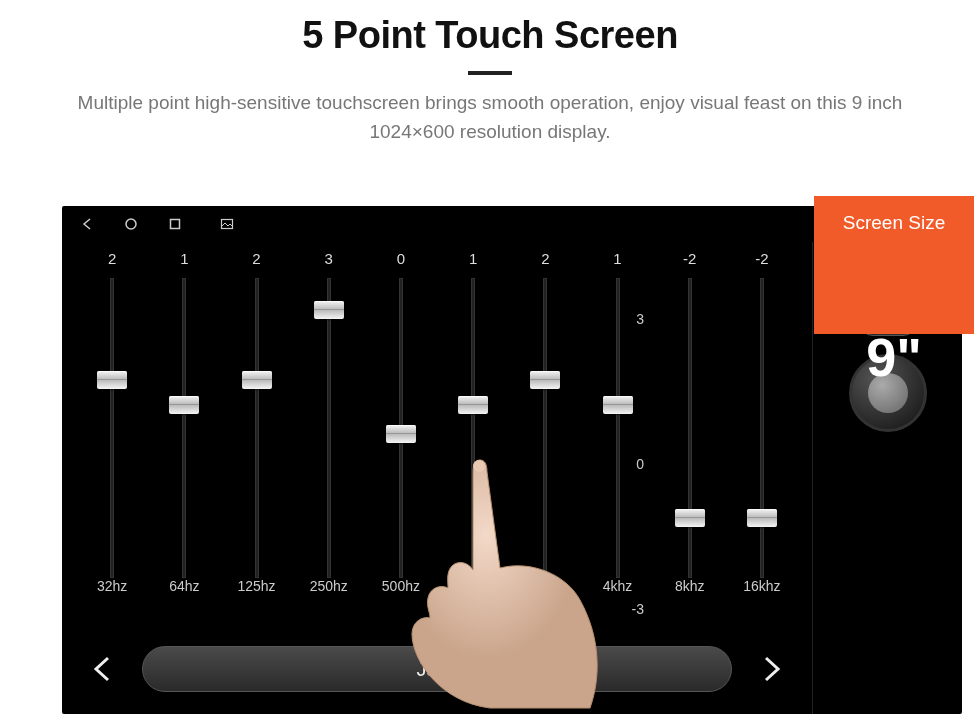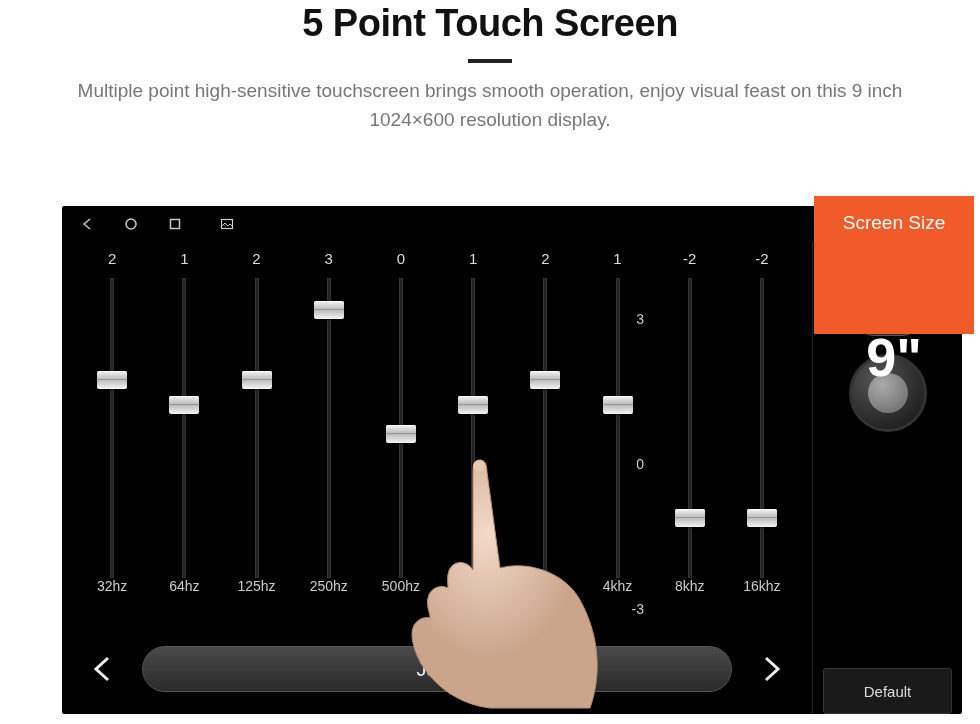--- a/index.html
+++ b/index.html
@@ -4,21 +4,21 @@
 <style>
 * { margin: 0; padding: 0; box-sizing: border-box; }
 body {
   width: 980px;
   height: 724px;
   font-family: -apple-system, Helvetica, Arial, sans-serif;
   background: #fff;
   position: relative;
   overflow: hidden;
 }
-.hero { text-align: center; padding-top: 2px; }
+.hero { text-align: center; padding-top: 14px; }
 .hero h1 { font-size: 38px; font-weight: 700; color: #111; letter-spacing: -0.5px; }
 .hero .divider {
   width: 44px; height: 4px; background: #222; margin: 14px auto 14px;
 }
 .hero p {
   font-size: 19px; color: #777; line-height: 1.5; max-width: 900px;
   margin: 0 auto; font-weight: 300;
 }
 
 .device {
@@ -271,23 +271,20 @@
             </svg>
         </div>
       </div>
     </div>
 
     <div class="side">
       <div style="height:36px"></div>
       <div class="toggle"></div>
       <div class="knob"></div>
       <div style="flex:1"></div>
-      <div class="side-btn">
-        <span>Default</span>
-      </div>
     </div>
   </div>
 </div>
 
 <div class="badge">
   <div class="frame"></div>
   <div class="badge-title">Screen Size</div>
   <div class="badge-div"></div>
   <div class="badge-val">9"</div>
 </div>

